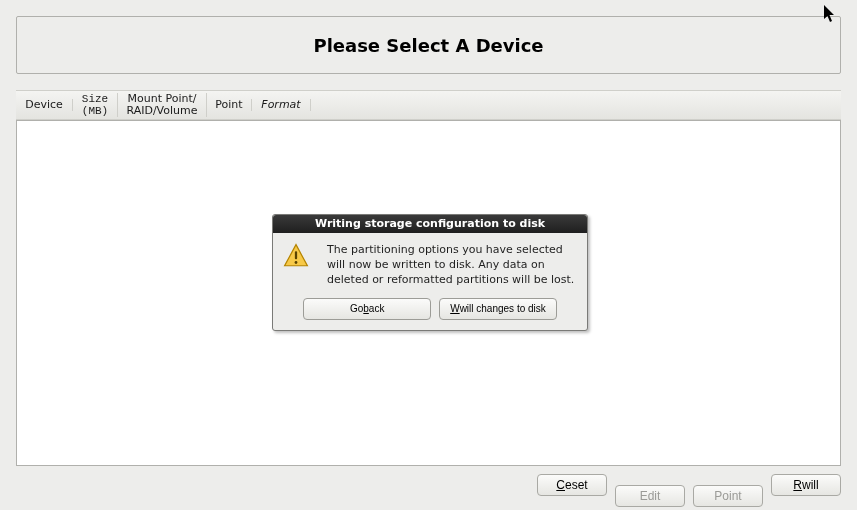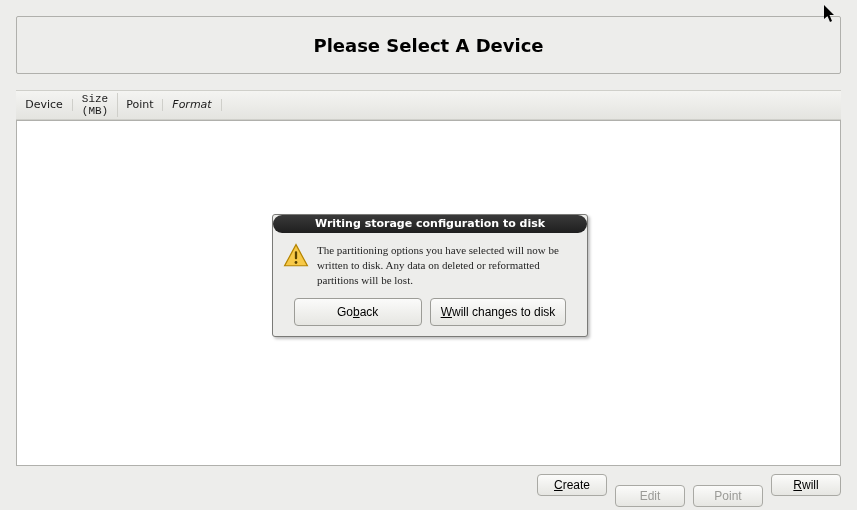--- a/index.html
+++ b/index.html
@@ -21,51 +21,52 @@
   .btn:disabled{color:#9b9b97;cursor:default;margin-top:11px;}
   .nav-row{display:flex;gap:10px;justify-content:flex-end;margin-top:14px;}
   .nav-btn{background:linear-gradient(#fbfbfa,#e6e6e2);border:1px solid #a9a9a4;border-radius:4px;height:24px;min-width:72px;padding:0 10px;display:inline-flex;align-items:center;justify-content:center;gap:6px;cursor:pointer;font-size:12px;}
   .hr{height:1px;background:#d0d0cc;margin:8px 0 0 0;}
   .arrow-left,.arrow-right{width:0;height:0;}
   .arrow-left{border-top:5px solid transparent;border-bottom:5px solid transparent;border-right:9px solid #3a6ea5;}
   .arrow-right{border-top:5px solid transparent;border-bottom:5px solid transparent;border-left:9px solid #3a6ea5;}
   
   .overlay{position:absolute;inset:0;pointer-events:none;}
   .dialog{pointer-events:auto;position:absolute;left:272px;top:214px;width:314px;background:#ededeb;border:1px solid #7a7a77;border-radius:3px;box-shadow:2px 2px 3px rgba(0,0,0,.25);}
-  .dlg-title{background:linear-gradient(#3a3a3a,#1f1f1f);color:#fff;font-weight:bold;font-size:11px;text-align:center;height:18px;line-height:18px;border-top-left-radius:3px;border-top-right-radius:3px;border-radius:9px;}
-  .dlg-body{display:flex;gap:8px;padding:10px 10px 6px 10px;font-family:Liberation Serif, serif;}
+  .dlg-title{background:linear-gradient(#3a3a3a,#1f1f1f);color:#fff;font-weight:bold;font-size:11px;text-align:center;height:18px;line-height:18px;border-top-left-radius:3px;border-top-right-radius:3px;}
+  .dlg-body{display:flex;gap:18px;padding:10px 10px 6px 10px;}
   .dlg-msg{font-size:11px;line-height:1.35;color:#1f1f1f;}
   .dlg-actions{display:flex;gap:8px;justify-content:center;padding:4px 10px 10px 10px;}
-  .dlg-btn{background:linear-gradient(#fbfbfa,#e6e6e2);border:1px solid #9c9c97;border-radius:4px;height:28px;padding:0 10px;display:inline-flex;align-items:center;justify-content:center;font-size:12px;cursor:pointer;}
+  .dlg-btn{background:linear-gradient(#fbfbfa,#e6e6e2);border:1px solid #9c9c97;border-radius:4px;height:22px;padding:0 10px;display:inline-flex;align-items:center;justify-content:center;font-size:10px;cursor:pointer;}
   .dlg-btn.go-back{min-width:128px;}
   .warn-icon{width:26px;height:26px;flex:0 0 26px;}
   .cursor{position:absolute;left:824px;top:5px;pointer-events:none;}
 </style>
 </head>
 <body>
 
 <div class="window">
 
   <div class="panel title-panel">
     <div class="page-title">Please Select A Device</div>
   </div>
 
   <div class="headers">
     <div class="hcell device">Device</div>
     <div class="hcell size">Size (MB)</div>
+    <div class="hcell mount">Mount Point/ RAID/Volume</div>
     <div class="hcell type">Point</div>
     <div class="hcell format">Format</div>
   </div>
 
   <div class="list-area"></div>
 
   <div class="action-row">
     <button class="btn">
         <span class="mnemonic">C</span>
-        <span>reate</span>
+        <span>eset</span>
       </button>
     <button class="btn" disabled="">Edit</button>
     <button class="btn" disabled="">Point</button>
     <button class="btn">
         <span class="mnemonic">R</span>
         <span>will</span>
       </button>
   </div>
 
   <div class="hr"></div>

